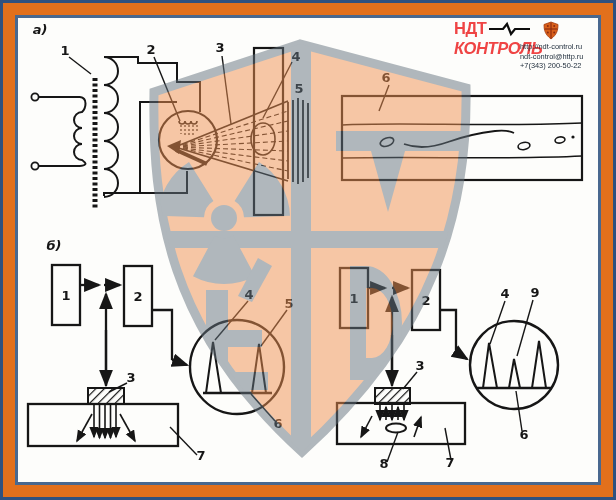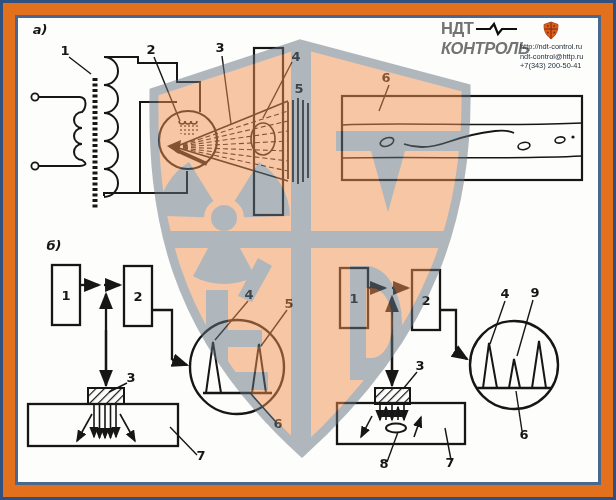--- a/index.html
+++ b/index.html
@@ -3,21 +3,21 @@
 <meta charset="utf-8">
 <style>
   html,body{margin:0;padding:0;background:#888;}
   .canvas{position:relative;width:616px;height:500px;background:#fff;overflow:hidden;
           font-family:"Liberation Sans","DejaVu Sans",sans-serif;}
   .frame-outer{position:absolute;inset:0;border:3px solid #30517f;box-sizing:border-box;}
   .frame-orange{position:absolute;inset:3px;border:12px solid #e2701c;box-sizing:border-box;}
   .frame-inner{position:absolute;inset:15px;border:3px solid #49688f;box-sizing:border-box;background:#fdfdfb;}
   svg.layer{position:absolute;left:0;top:0;width:616px;height:500px;}
   svg.watermark{pointer-events:none;}
-  .brand{position:absolute;left:441px;top:19px;width:100px;color:#737373;z-index:5;}
+  .brand{position:absolute;left:454px;top:19px;width:100px;color:#ef4444;z-index:5;}
   .brand-line1{display:flex;align-items:center;gap:1px;font-weight:700;font-size:16.5px;letter-spacing:-0.4px;line-height:19px;}
   .brand-line2{font-weight:700;font-size:16.5px;letter-spacing:-0.4px;line-height:20px;font-style:italic;}
   .contact{position:absolute;left:520px;top:42px;width:80px;color:#22303e;z-index:5;}
   .contact div{font-size:7.4px;line-height:9.6px;white-space:nowrap;}
   .mini-shield{position:absolute;left:543px;top:21px;z-index:5;}
   text{font-family:"DejaVu Sans","Liberation Sans",sans-serif;font-weight:700;fill:#161616;}
   .seclab{font-style:italic;}
 </style>
 </head>
 <body>
@@ -267,15 +267,15 @@
     <line x1="1.5" y1="8" x2="14.5" y2="8" stroke="#8a2a10" stroke-width="1.1"></line>
     <circle cx="4.8" cy="5" r="1" fill="#8a2a10"></circle>
       <circle cx="11.2" cy="5" r="1" fill="#8a2a10"></circle>
     <circle cx="4.8" cy="11.5" r="1" fill="#8a2a10"></circle>
       <circle cx="11.2" cy="11.5" r="1" fill="#8a2a10"></circle>
   </svg>
 
   <div class="contact">
     <div>http://ndt-control.ru</div>
     <div>ndt-control@http.ru</div>
-    <div>+7(343) 200-50-41</div>
+    <div>+7(343) 200-50-22</div>
   </div>
 </div>
 
 </body></html>

